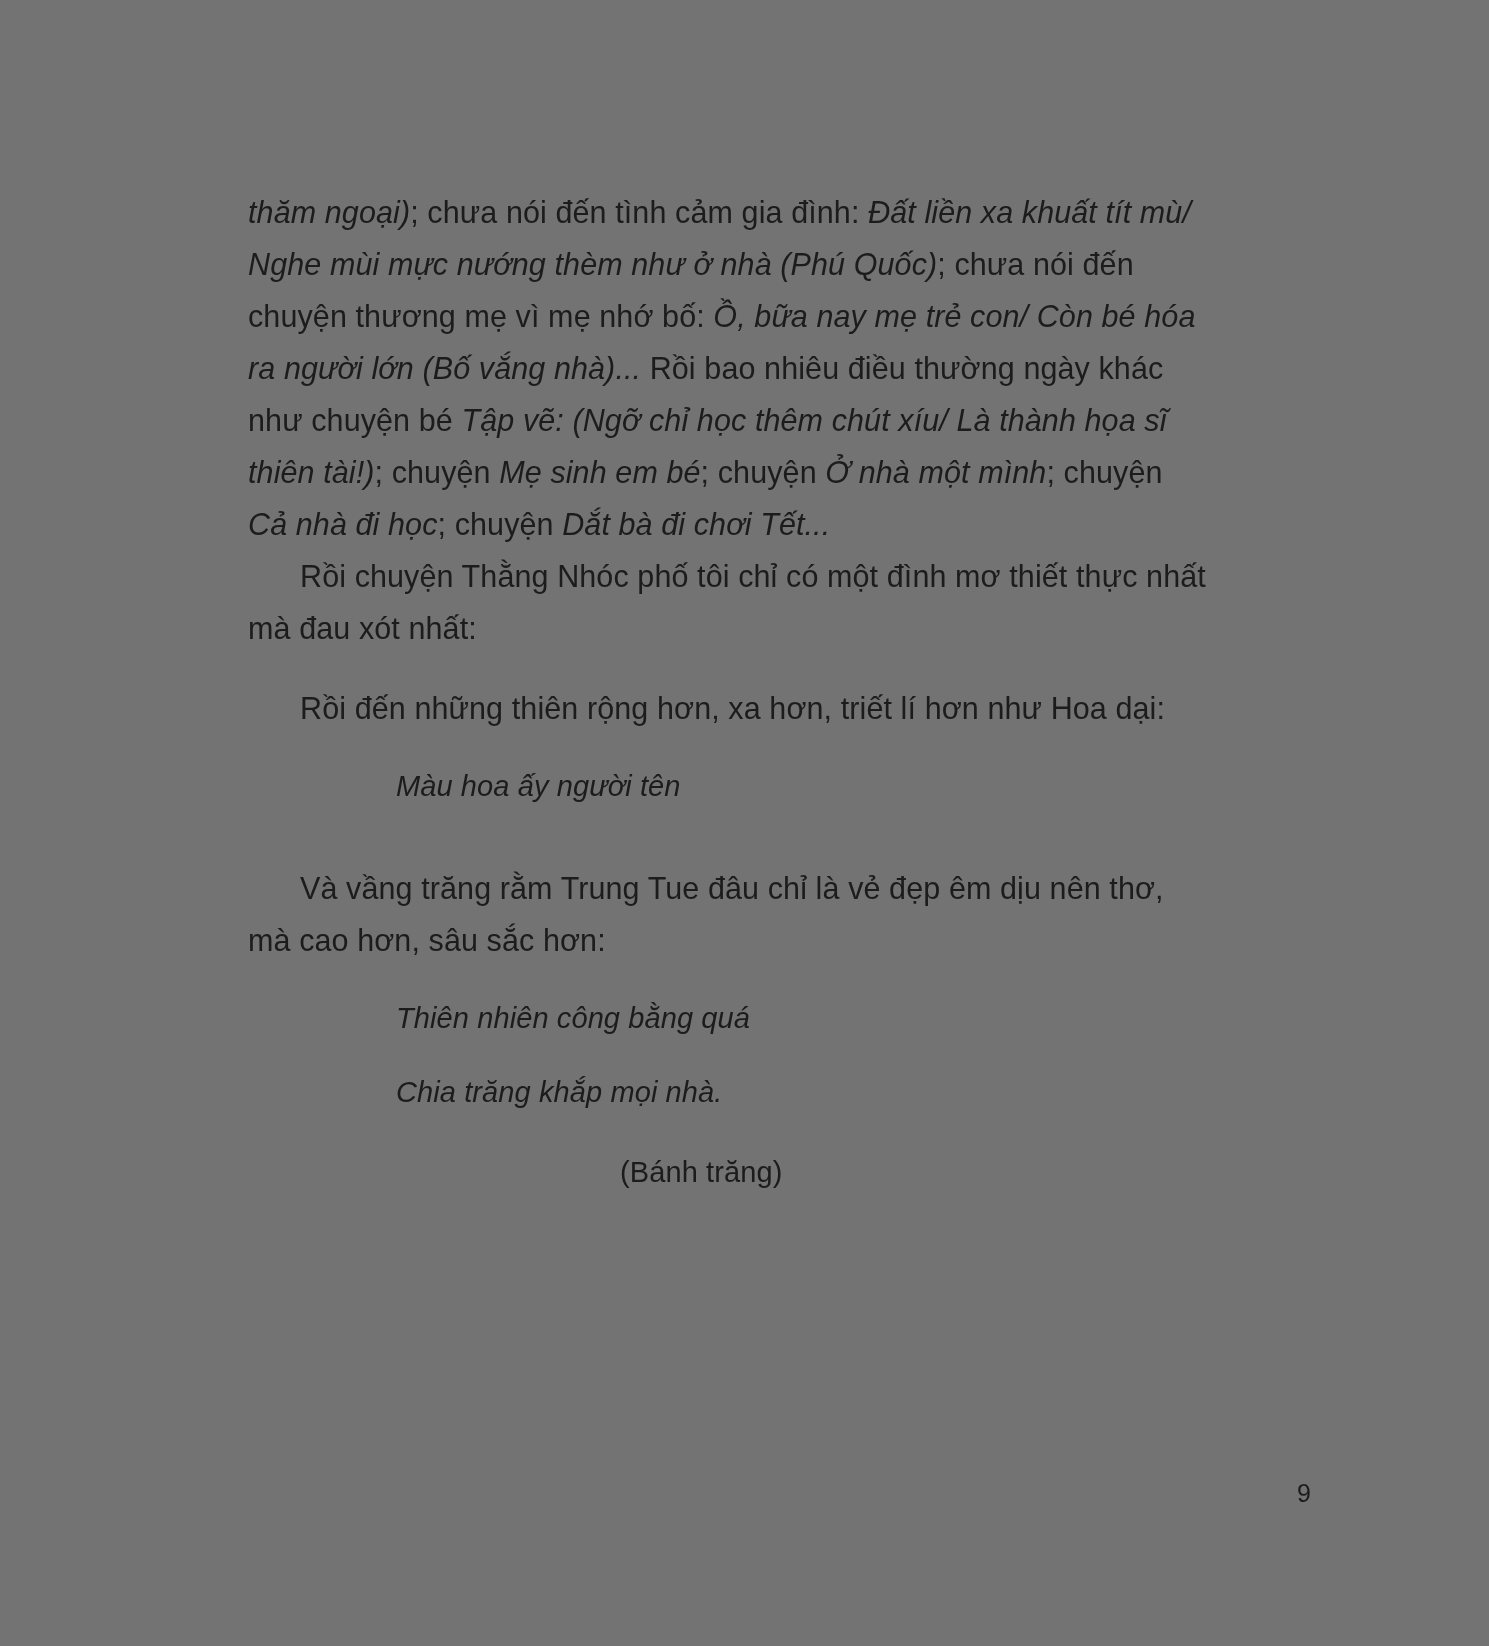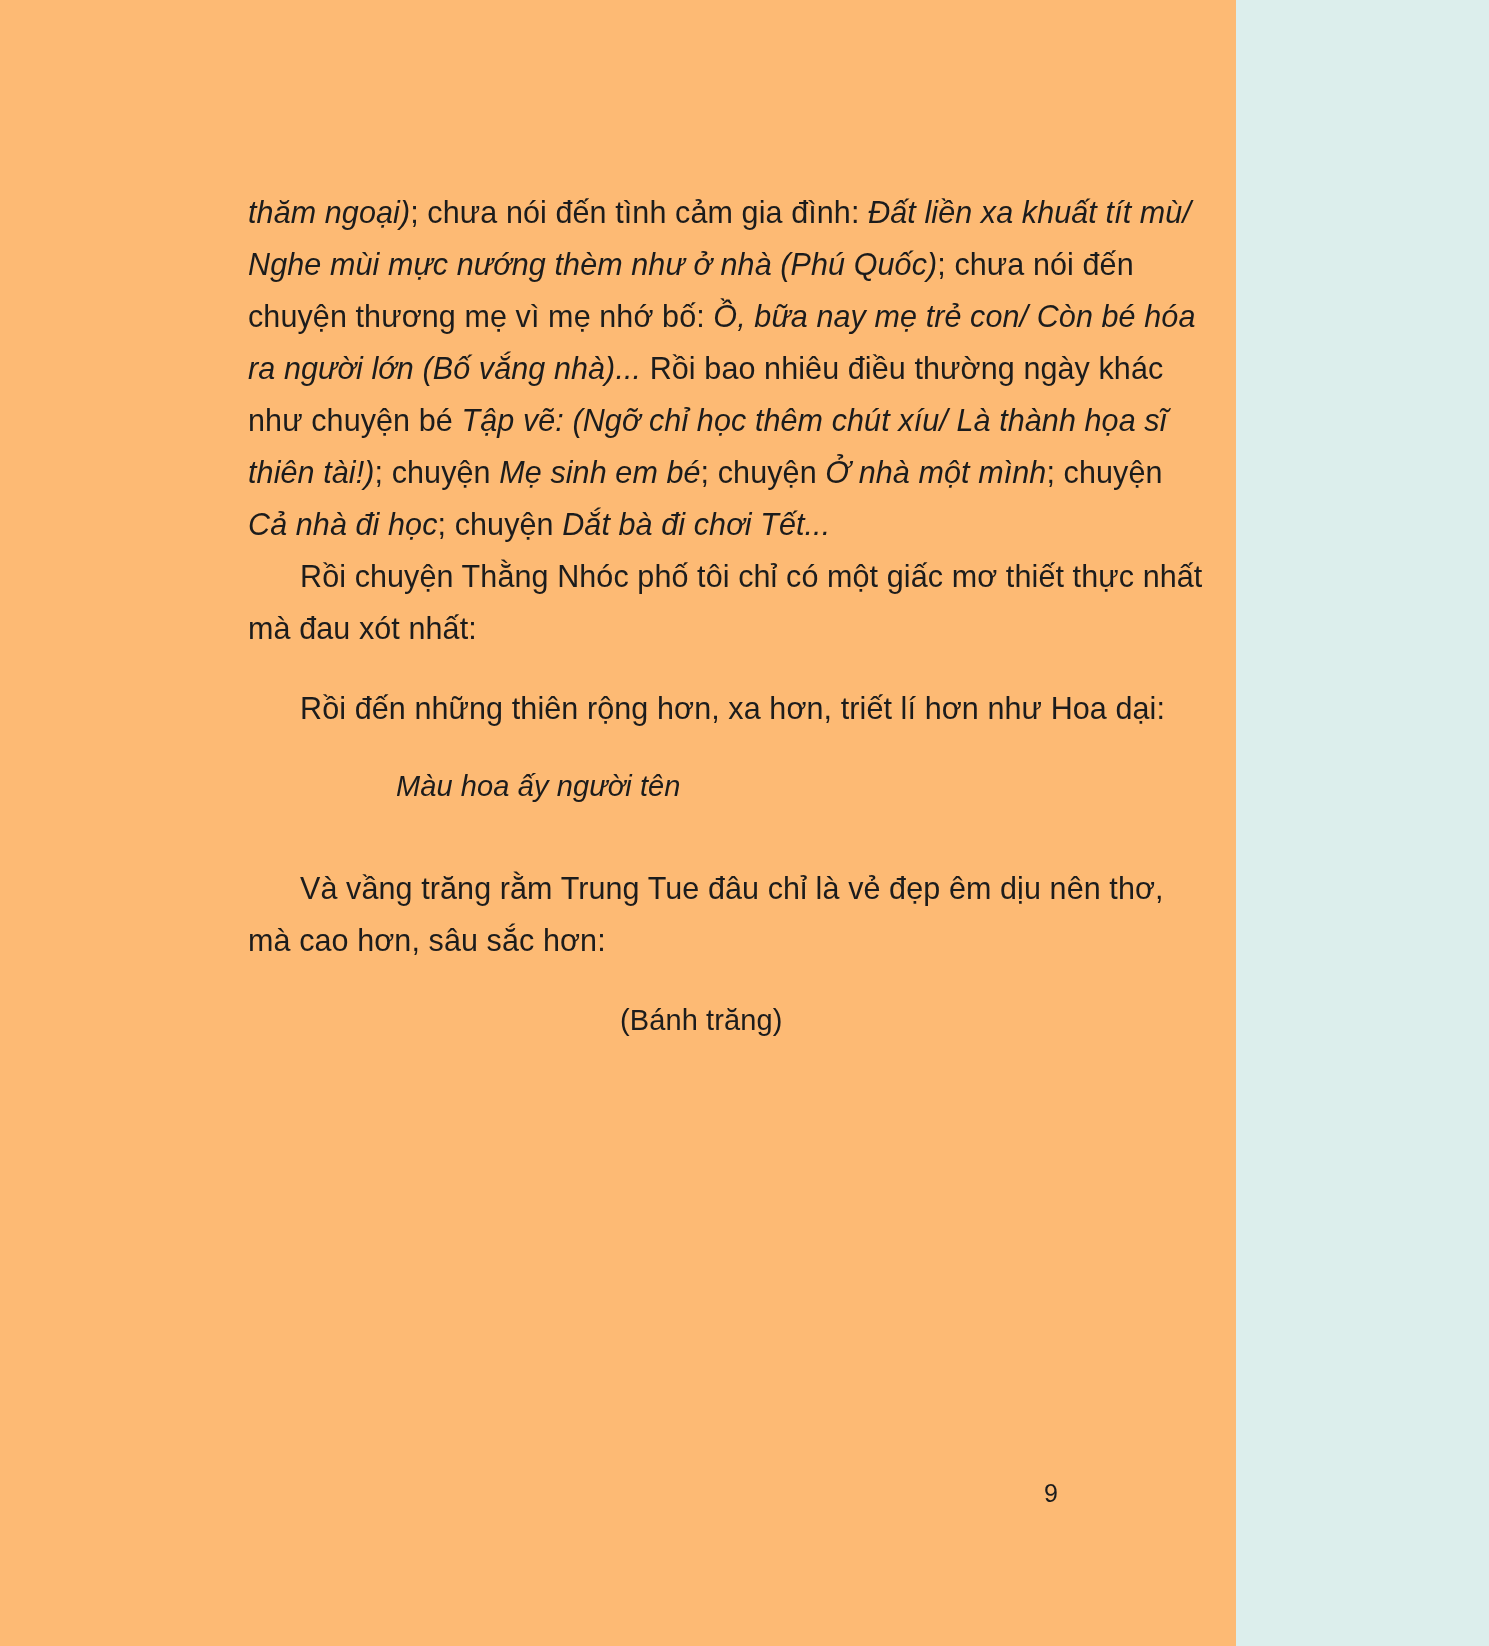--- a/index.html
+++ b/index.html
@@ -12,23 +12,23 @@
     background: #dceeec;
     font-family: "Liberation Sans", sans-serif;
     color: #1c1c1c;
     position: relative;
     overflow: hidden;
   }
   .page {
     position: absolute;
     left: 0;
     top: 0;
-    width: 1236px;
+    width: 1489px;
     height: 1646px;
-    background: #fdba74;
+    background: #737373;
   }
   .text-column {
     position: absolute;
     left: 248px;
     top: 186px;
     width: 960px;
   }
   p {
     margin: 0;
     font-size: 30.5px;
@@ -78,36 +78,41 @@
 </style>
 </head>
 <body>
 
 <div class="page">
 
   <div class="text-column">
 
     <p class="flow-para"><span class="it">thăm ngoại)</span><span>; chưa nói đến tình cảm gia đình: </span><span class="it">Đất liền xa khuất tít mù/ Nghe mùi mực nướng thèm như ở nhà (Phú Quốc)</span><span>; chưa nói đến chuyện thương mẹ vì mẹ nhớ bố: </span><span class="it">Ồ, bữa nay mẹ trẻ con/ Còn bé hóa ra người lớn (Bố vắng nhà)...</span><span> Rồi bao nhiêu điều thường ngày khác như chuyện bé </span><span class="it">Tập vẽ: (Ngỡ chỉ học thêm chút xíu/ Là thành họa sĩ thiên tài!)</span><span>; chuyện </span><span class="it">Mẹ sinh em bé</span><span>; chuyện </span><span class="it">Ở nhà một mình</span><span>; chuyện </span><span class="it">Cả nhà đi học</span><span>; chuyện </span><span class="it">Dắt bà đi chơi Tết...</span></p>
 
-    <p class="body-para">Rồi chuyện Thằng Nhóc phố tôi chỉ có một giấc mơ thiết thực nhất mà đau xót nhất:</p>
+    <p class="body-para">Rồi chuyện Thằng Nhóc phố tôi chỉ có một đình mơ thiết thực nhất mà đau xót nhất:</p>
 
 
     <div class="gap-med"></div>
 
     <p class="body-para">Rồi đến những thiên rộng hơn, xa hơn, triết lí hơn như Hoa dại:</p>
 
     <div class="verse-block">
       <p class="verse">Màu hoa ấy người tên</p>
       <div class="gap-small"></div>
     </div>
 
     <div class="gap-med"></div>
 
     <p class="body-para">Và vầng trăng rằm Trung Tue đâu chỉ là vẻ đẹp êm dịu nên thơ, mà cao hơn, sâu sắc hơn:</p>
 
+    <div class="verse-block">
+      <p class="verse">Thiên nhiên công bằng quá</p>
+      <div class="gap-small"></div>
+      <p class="verse">Chia trăng khắp mọi nhà.</p>
+    </div>
 
     <p class="attrib">(Bánh trăng)</p>
 
   </div>
 
   <div class="page-number">9</div>
 
 </div>
 
 </body></html>

